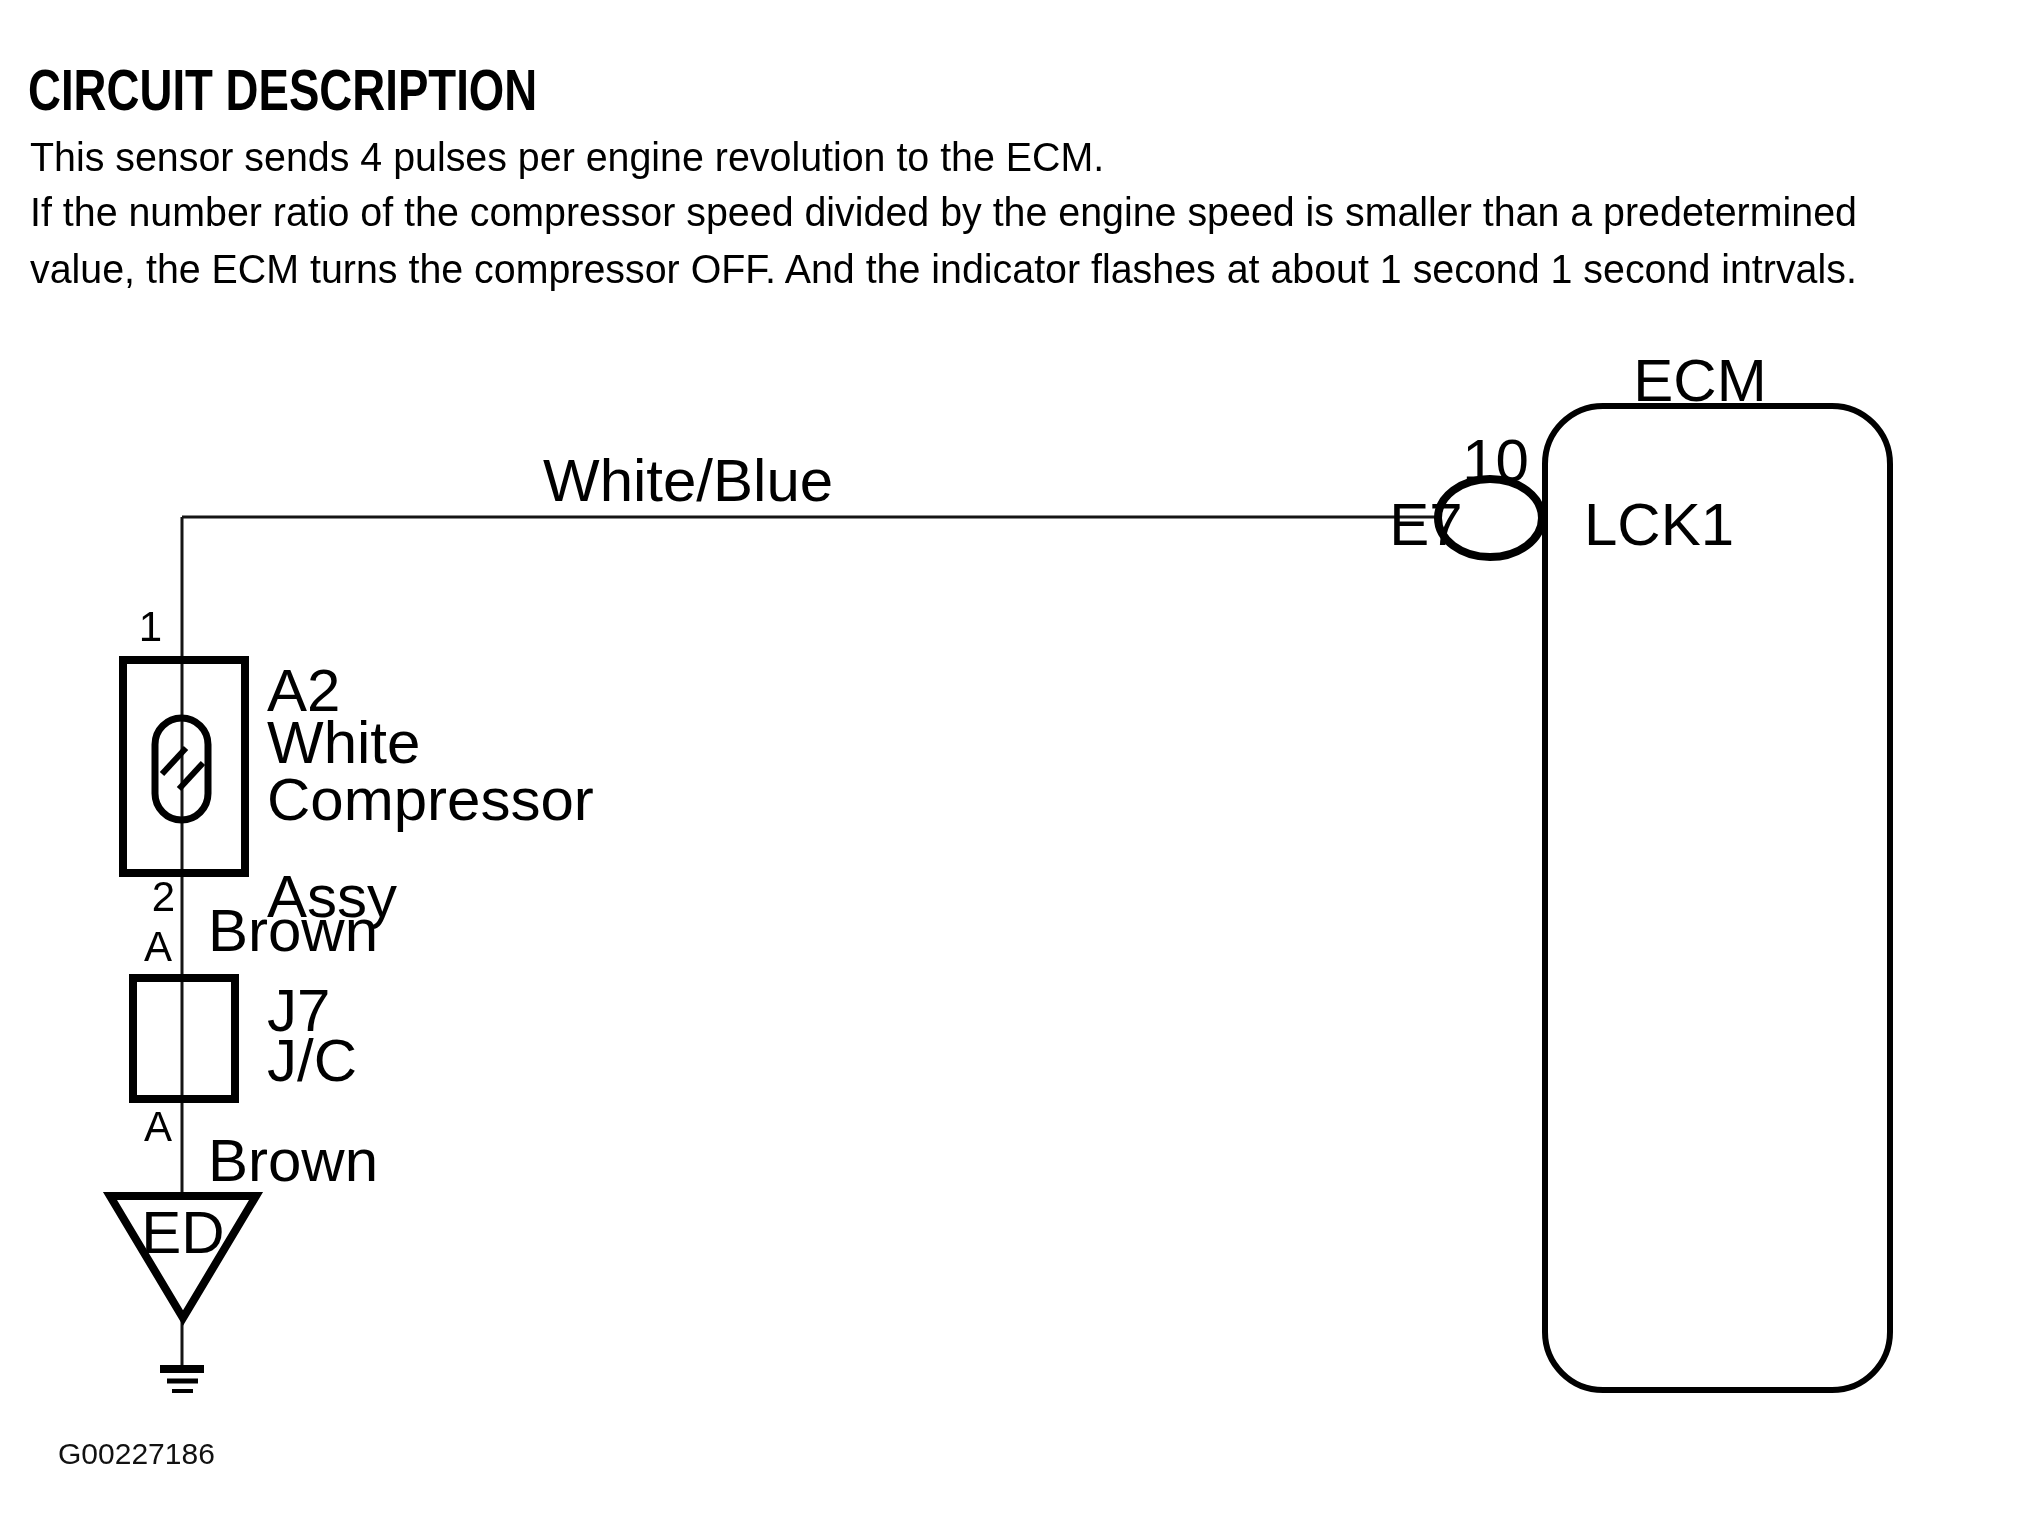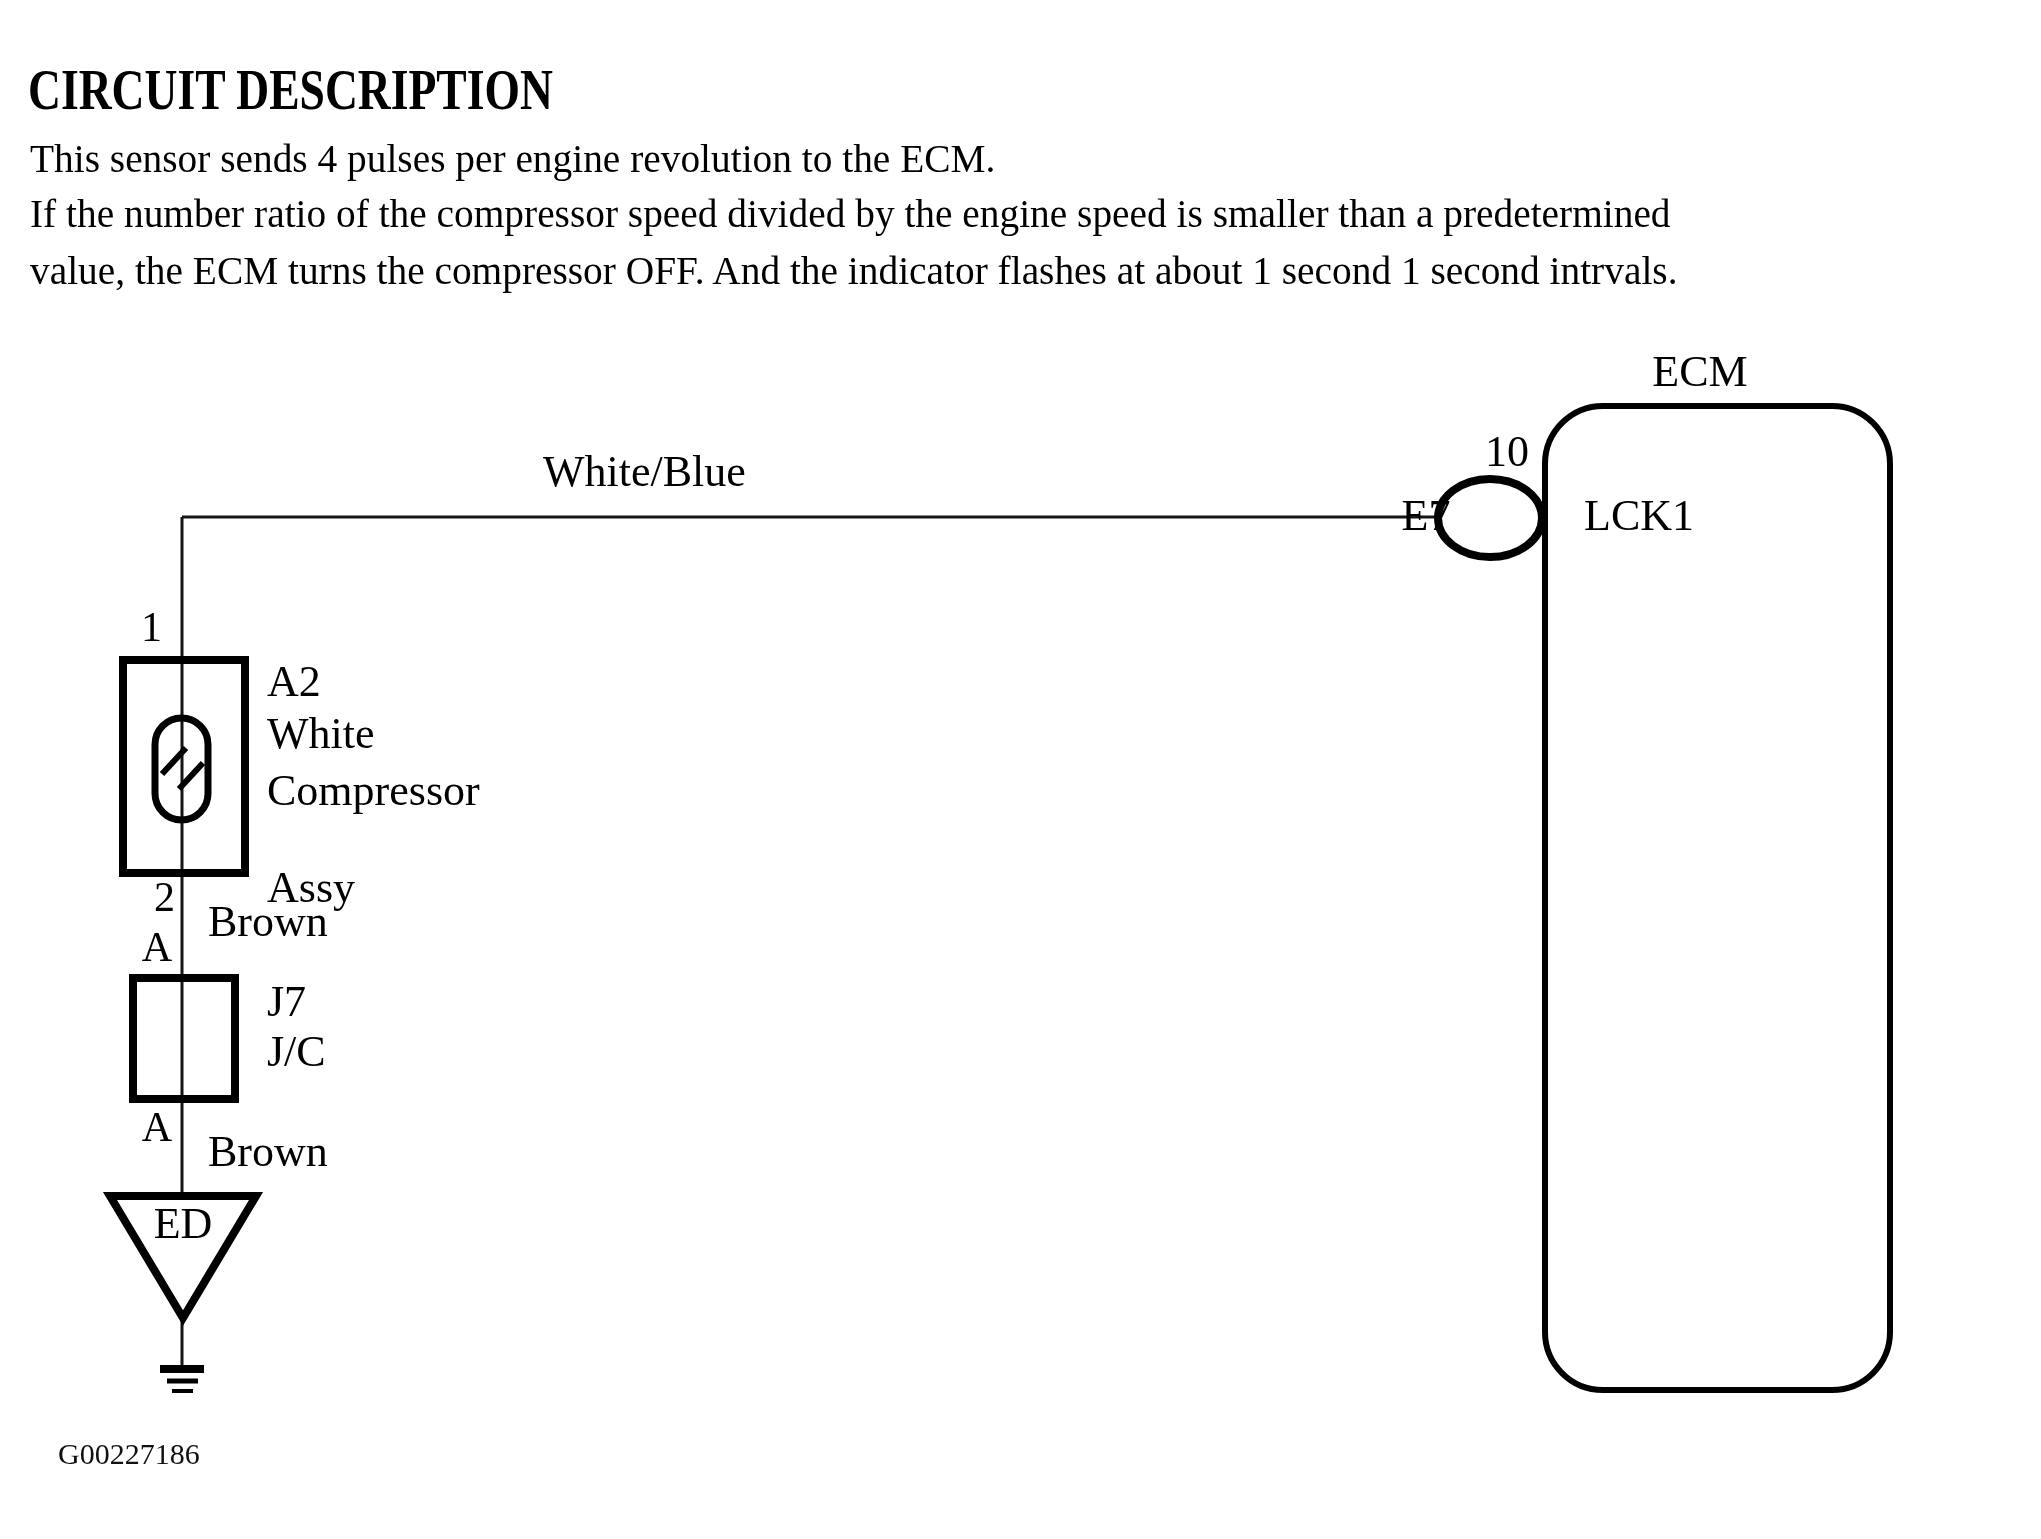--- a/index.html
+++ b/index.html
@@ -2,36 +2,36 @@
 <html><head>
 <meta charset="utf-8">
 <style>
   html, body { margin: 0; padding: 0; background: #ffffff; }
   .page {
     position: relative;
     width: 2041px;
     height: 1539px;
     background: #ffffff;
     color: #000000;
-    font-family: Liberation Serif, serif;
+    font-family: Liberation Sans, sans-serif;
     overflow: hidden;
   }
   .abs { position: absolute; white-space: nowrap; }
   .title {
     font-size: 57px;
     font-weight: bold;
     transform: scaleX(0.80);
     transform-origin: 0 0;
   }
   .body-line {
     font-size: 41px;
     transform: scaleX(0.96);
     transform-origin: 0 0;
   }
-  .lbl { font-size: 44px; }
+  .lbl { font-size: 60px; }
   .pin { font-size: 42px; text-align: right; }
   .center { text-align: center; }
   .figure-id { font-size: 30px; color: #111111; }
   svg.linework { position: absolute; left: 0; top: 0; }
   svg.linework .shape { fill: none; stroke: #000000; stroke-linecap: butt; }
   svg.linework .paper-fill { fill: #ffffff; }
   svg.linework .wire { stroke: #151515; }
 </style>
 </head>
 <body>

